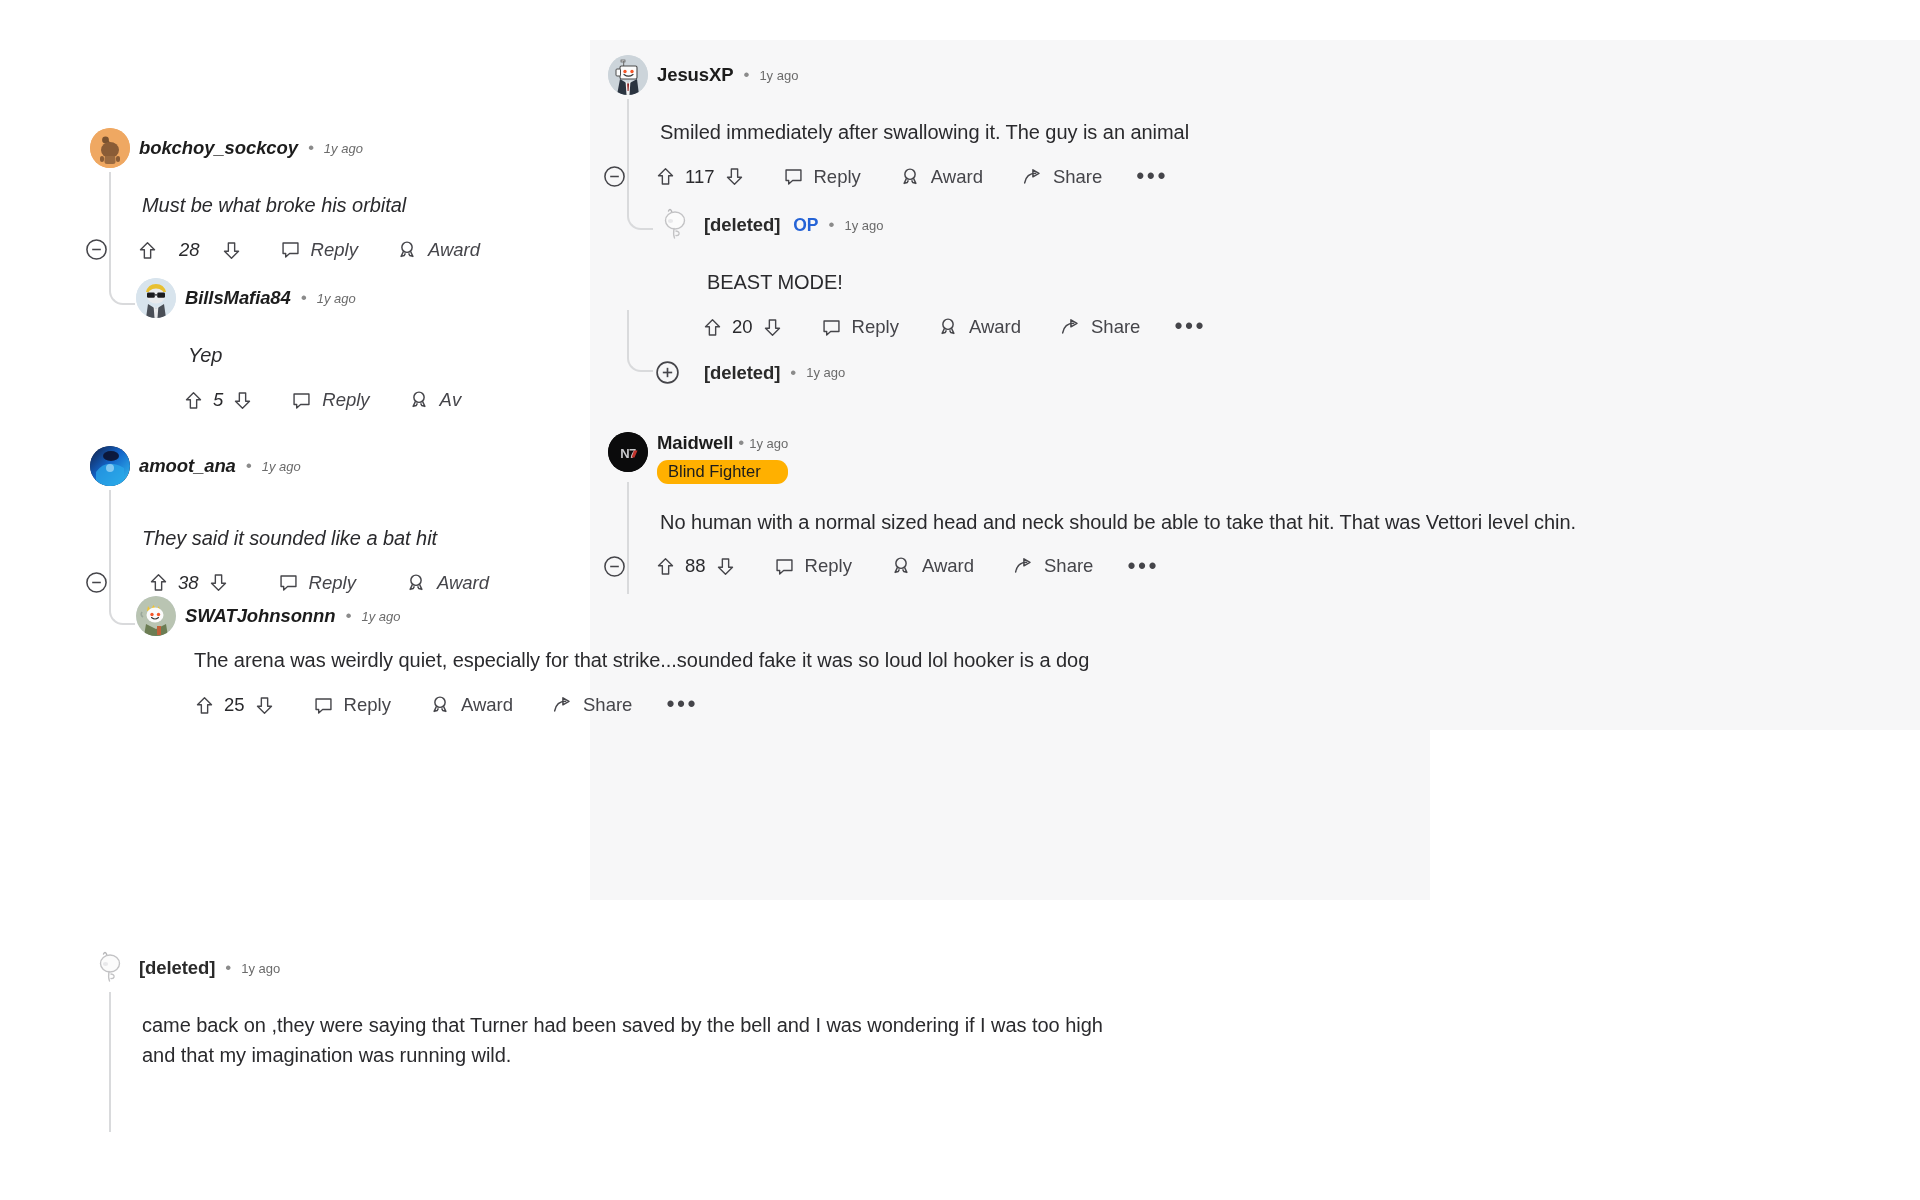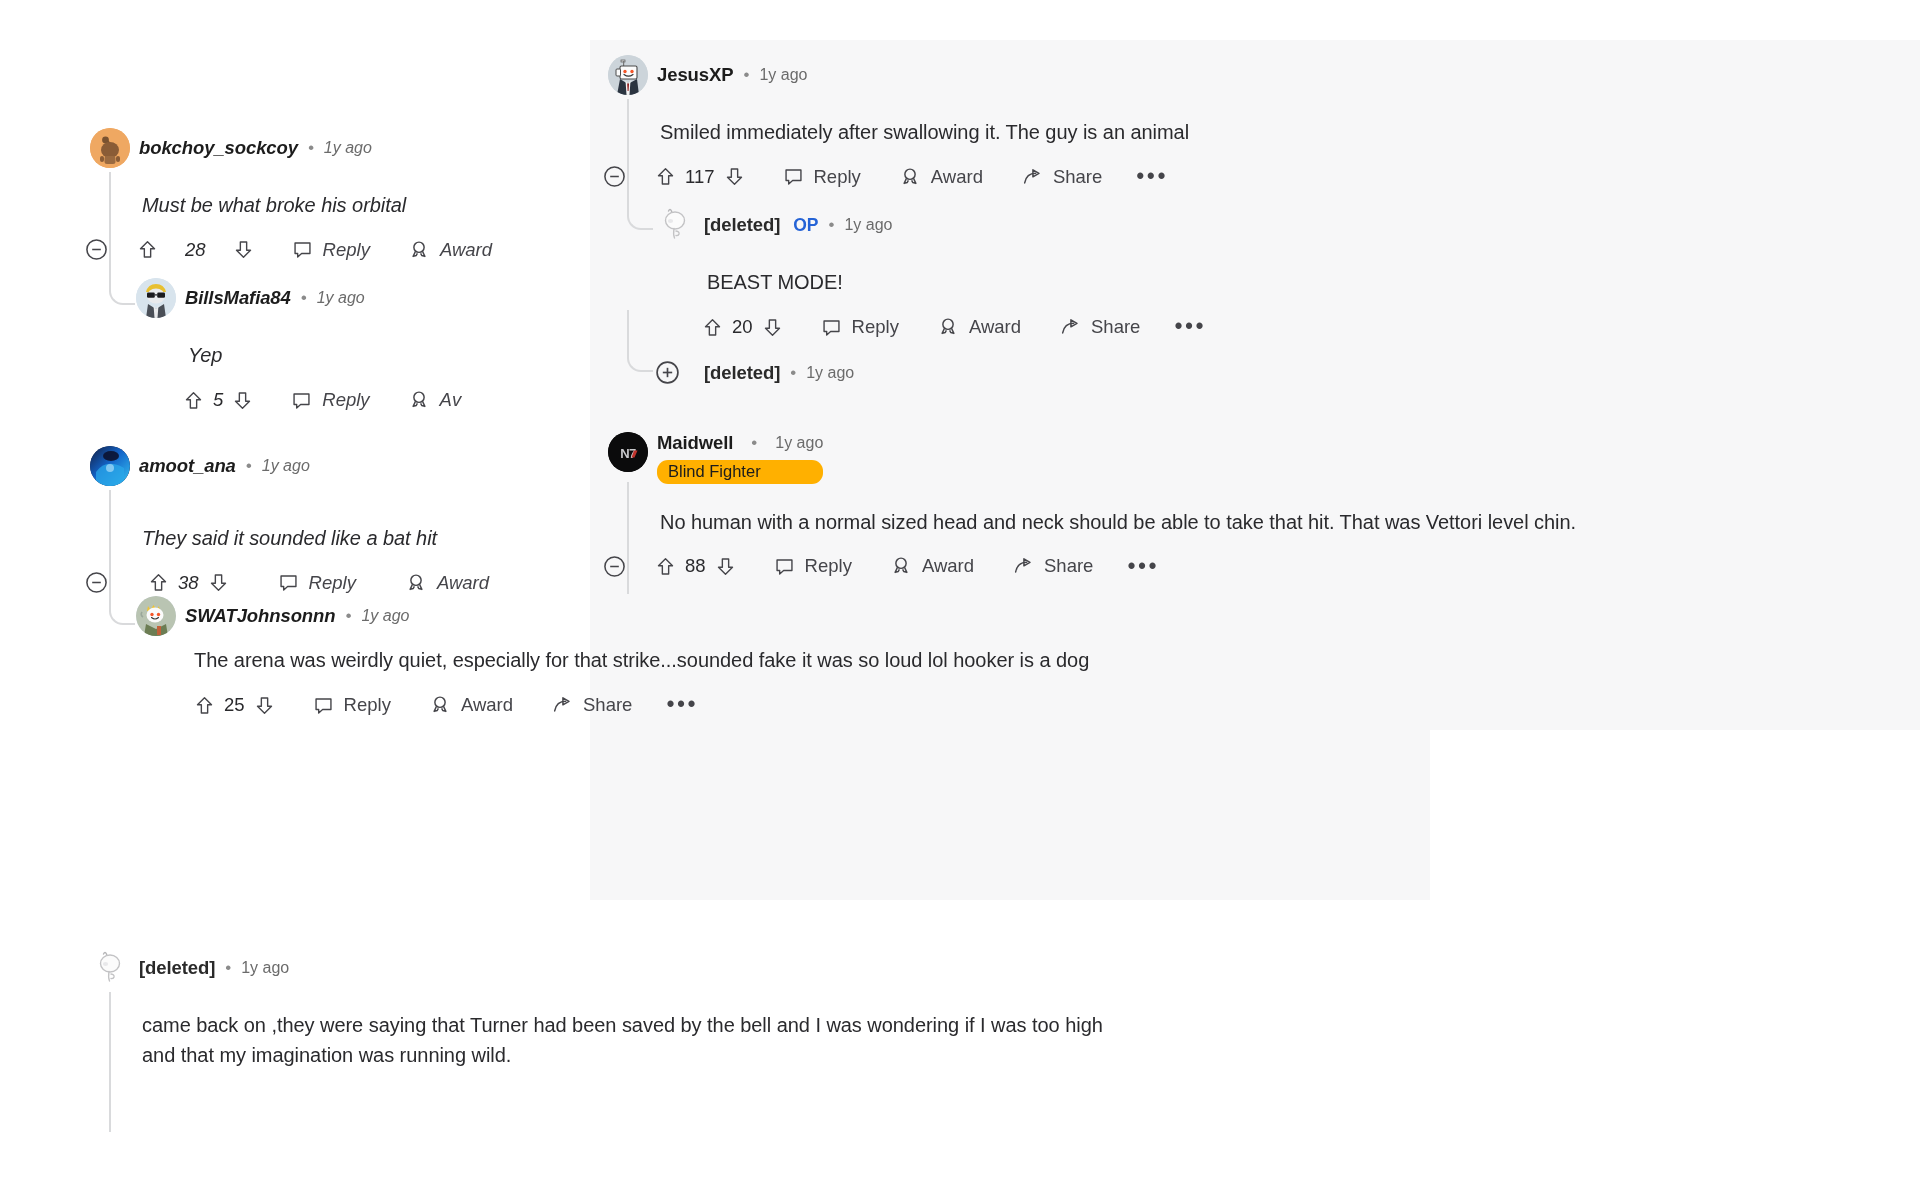--- a/index.html
+++ b/index.html
@@ -25,21 +25,21 @@
   .avatar {
     width: 40px; height: 40px; border-radius: 50%;
     flex: 0 0 40px; position: relative; overflow: hidden;
   }
   .uname {
     font-size: 18.5px; font-weight: bold; color: #1c1c1c;
     letter-spacing: -0.1px; white-space: nowrap;
   }
   .uname.deleted { color: #2a2a2a; }
   .dot { font-size: 17px; color: #8b8b8b; padding: 0 1px; }
-  .tstamp { font-size: 16px; color: #6b6b6b; white-space: nowrap; }
+  .tstamp { font-size: 13px; color: #6b6b6b; white-space: nowrap; }
   .op {
     font-size: 17.5px; font-weight: bold; color: #2563d6; white-space: nowrap;
   }
   .flair {
     display: inline-block; background: #ffb000; color: #1c1c1c;
     font-size: 16.5px; border-radius: 11px; padding: 2px 11px 3px 11px;
     white-space: nowrap; line-height: 1.15;
   }
   .ctext {
     font-size: 20px; color: #2a2a2d; line-height: 1.50;
@@ -216,21 +216,21 @@
   <div class="comment" style="left:608px; top:432px; width:1310px;">
     <div class="chead" style="align-items:flex-start;">
       <div class="avatar" style="background:#0a0a0a;">
         <svg width="40" height="40" viewBox="0 0 40 40">
           <circle cx="20" cy="20" r="20" fill="#0b0b0c"></circle>
           <text x="20" y="25.5" font-family="Liberation Sans, sans-serif" font-size="13" font-weight="bold" fill="#c9c9cc" text-anchor="middle" letter-spacing="-0.5">N7</text>
           <path d="M26 18.5 L29.5 18.5 L26.5 25.5 L23.5 25.5 Z" fill="#c0322b"></path>
         </svg>
       </div>
       <div style="display:flex; flex-direction:column; gap:6px;">
-        <div style="display:flex; align-items:center; gap:17px;">
+        <div style="display:flex; align-items:center; gap:4px;">
           <span class="uname">Maidwell</span>
           <span class="dot">•</span>
           <span class="tstamp">1y ago</span>
         </div>
         <span class="flair">Blind Fighter</span>
       </div>
     </div>
     <div class="spine" style="left:19px; top:50px; height:112px;"></div>
     <div class="ctext" style="margin:23px 0 0 52px;">No human with a normal sized head and neck should be able to take that hit. That was Vettori level chin.</div>
 
@@ -297,21 +297,21 @@
       <div class="spine" style="left:19px; top:44px; height:100px;"></div>
       <div class="ctext" style="margin:22px 0 0 52px;">Must be what broke his orbital</div>
 
       <div class="actions" style="margin:18px 0 0 -5px; gap:0;">
         <span class="act" style="width:52px;">
           <svg width="23" height="23" viewBox="0 0 24 24">
             <circle cx="12" cy="12" r="10" fill="none" stroke="#45454a" stroke-width="1.6"></circle>
             <line x1="7.5" y1="12" x2="16.5" y2="12" stroke="#45454a" stroke-width="1.6"></line>
           </svg>
         </span>
-        <span class="act" style="gap:27px;">
+        <span class="act" style="gap:21px;align-items:flex-end;">
           <svg width="21" height="21" viewBox="0 0 24 24">
             <path d="M12 3.2 L20 11.2 L15.6 11.2 L15.6 20.5 L8.4 20.5 L8.4 11.2 L4 11.2 Z" fill="none" stroke="#45454a" stroke-width="1.6" stroke-linejoin="round"></path>
           </svg>
           <span class="score">28</span>
           <svg width="21" height="21" viewBox="0 0 24 24">
             <path d="M12 20.8 L20 12.8 L15.6 12.8 L15.6 3.5 L8.4 3.5 L8.4 12.8 L4 12.8 Z" fill="none" stroke="#45454a" stroke-width="1.6" stroke-linejoin="round"></path>
           </svg>
         </span>
         <span class="act lbl" style="margin-left:38px; gap:10px;">
           <svg width="21" height="21" viewBox="0 0 24 24">

